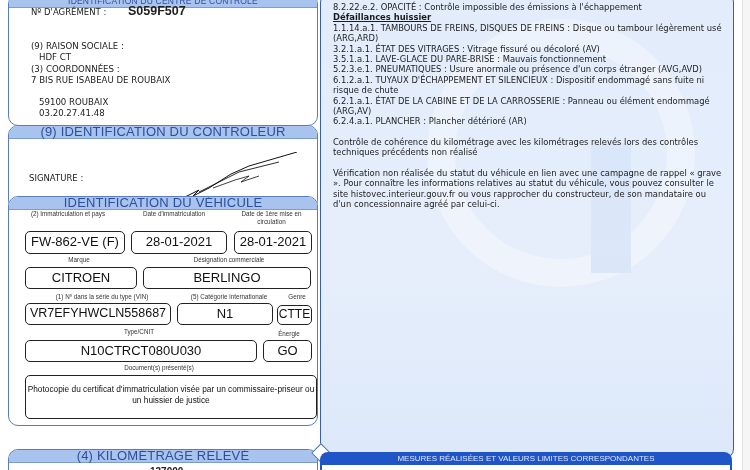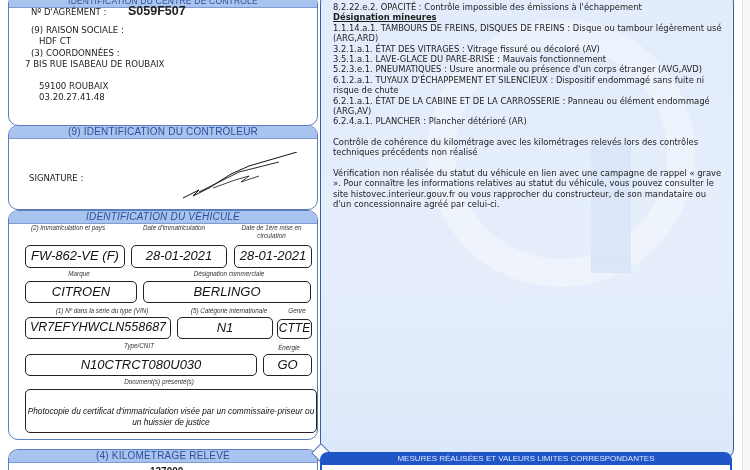--- a/index.html
+++ b/index.html
@@ -10,44 +10,44 @@
     color:#1a1a1a;
   }
   .left { position:absolute; left:0; top:0; width:318px; height:470px; }
   .panel {
     position:absolute; left:8px; width:308px;
     border:1px solid #5a7dbf; border-radius:10px;
     background:#fff; overflow:hidden;
   }
   .panel-head {
     background:#a9c3ef; color:#2d4f9a; text-align:center;
-    font-family:"Liberation Sans", sans-serif; font-size:10px; letter-spacing:0.2px;
+    font-family:"Liberation Sans", sans-serif; font-size:13px; letter-spacing:0.2px;
     height:12px; line-height:12px; border-bottom:1px solid #7d9bd3;
   }
   .p1 { top:-6px; height:130px; }
   .p1 .panel-head { height:12px; line-height:12px; font-size:8.5px; }
   .p1 .agr { position:absolute; left:22px; top:9px; font-size:8.5px; color:#222; }
   .p1 .agr b { font-family:"Liberation Sans", sans-serif; font-size:12.5px; font-weight:bold; margin-left:19px; }
-  .ln { position:absolute; font-size:8.6px; color:#222; white-space:nowrap; }
+  .ln { position:absolute; font-size:8.6px; color:#222; white-space:nowrap;margin-top:16px; }
 
   .p2 { top:125px; height:83px; }
   .p2 .agr2 { position:absolute; left:20px; top:26px; font-size:8.5px; }
   .p2 .agr2 span.v { font-family:"Liberation Sans", sans-serif; font-size:12.5px; margin-left:5px; }
   .p2 .sig { position:absolute; left:20px; top:47px; font-size:8.5px; }
   .p2 svg { position:absolute; left:170px; top:26px; }
 
-  .p3 { top:210px; height:228px;font-style:italic; }
+  .p3 { top:196px; height:228px; }
   .lbl { position:absolute; font-family:"Liberation Sans", sans-serif; font-size:6.3px; color:#333; text-align:center; line-height:8px; }
   .box {
     position:absolute; border:1.3px solid #222; border-radius:5px;
     font-family:"Liberation Sans", sans-serif; text-align:center; color:#111;
     background:#fff; box-sizing:border-box;
   }
   .big { font-size:13px; }
-  .doc { font-size:8.3px; line-height:11px; padding-top:16px; }
+  .doc { font-size:8.3px; line-height:11px; padding-top:8px; }
 
   .p4 { top:449px; height:40px; border-bottom:none; }
 
   .right {
     position:absolute; left:320px; top:-8px; width:412px; height:465px;
     border:1px solid #3b5ea8; border-radius:10px;
     background:linear-gradient(180deg,#e2ecfb 0%,#e6eefb 60%,#dce8fa 100%);
     overflow:hidden;
   }
   .wm { position:absolute; left:80px; top:10px; opacity:0.35; }
@@ -75,21 +75,21 @@
 
   <div class="panel p1">
     <div class="panel-head">IDENTIFICATION DU CENTRE DE CONTRÔLE</div>
     <div class="agr">
       <span>Nº D'AGRÉMENT :</span>
       <b>S059F507</b>
     </div>
     <div class="ln" style="left:22px;top:30px;">(9) RAISON SOCIALE :</div>
     <div class="ln" style="left:30px;top:41px;">HDF CT</div>
     <div class="ln" style="left:22px;top:53px;">(3) COORDONNÉES :</div>
-    <div class="ln" style="left:16px;top:64px;text-align:right;">7 BIS RUE ISABEAU DE ROUBAIX</div>
+    <div class="ln" style="left:22px;top:64px;text-align:right;">7 BIS RUE ISABEAU DE ROUBAIX</div>
     <div class="ln" style="left:30px;top:86px;">59100 ROUBAIX</div>
     <div class="ln" style="left:30px;top:97px;">03.20.27.41.48</div>
   </div>
 
   <div class="panel p2">
     <div class="panel-head">(9) IDENTIFICATION DU CONTRÔLEUR</div>
     <div class="sig">SIGNATURE :</div>
     <svg width="120" height="50" viewBox="0 0 120 50">
       <path d="M4 46 L20 38 L14 44 L30 36 L52 22 L70 14 L118 0" stroke="#111" stroke-width="1" fill="none"></path>
       <path d="M20 40 L40 30 L60 20 L100 10" stroke="#111" stroke-width="0.9" fill="none"></path>
@@ -138,21 +138,21 @@
   <div class="km">137000</div>
 </div>
 
 <div class="right">
   <svg class="wm" width="320" height="300" viewBox="0 0 320 300">
     <circle cx="160" cy="150" r="120" stroke="#ffffff" stroke-width="28" fill="none"></circle>
     <rect x="190" y="140" width="40" height="130" fill="#c8daf5"></rect>
   </svg>
   <div class="rtext">
     <p>8.2.22.e.2. OPACITÉ : Contrôle impossible des émissions à l'échappement</p>
-    <p class="h">Désignation mineures</p>
+    <p class="h">Défaillances huissier</p>
     <p>1.1.14.a.1. TAMBOURS DE FREINS, DISQUES DE FREINS : Disque ou tambour légèrement usé (ARG,ARD)</p>
     <p>3.2.1.a.1. ÉTAT DES VITRAGES : Vitrage fissuré ou décoloré (AV)</p>
     <p>3.5.1.a.1. LAVE-GLACE DU PARE-BRISE : Mauvais fonctionnement</p>
     <p>5.2.3.e.1. PNEUMATIQUES : Usure anormale ou présence d'un corps étranger (AVG,AVD)</p>
     <p>6.1.2.a.1. TUYAUX D'ÉCHAPPEMENT ET SILENCIEUX : Dispositif endommagé sans fuite ni risque de chute</p>
     <p>6.2.1.a.1. ÉTAT DE LA CABINE ET DE LA CARROSSERIE : Panneau ou élément endommagé (ARG,AV)</p>
     <p>6.2.4.a.1. PLANCHER : Plancher détérioré (AR)</p>
     <div class="gap"></div>
     <p>Contrôle de cohérence du kilométrage avec les kilométrages relevés lors des contrôles techniques précédents non réalisé</p>
     <div class="gap"></div>

